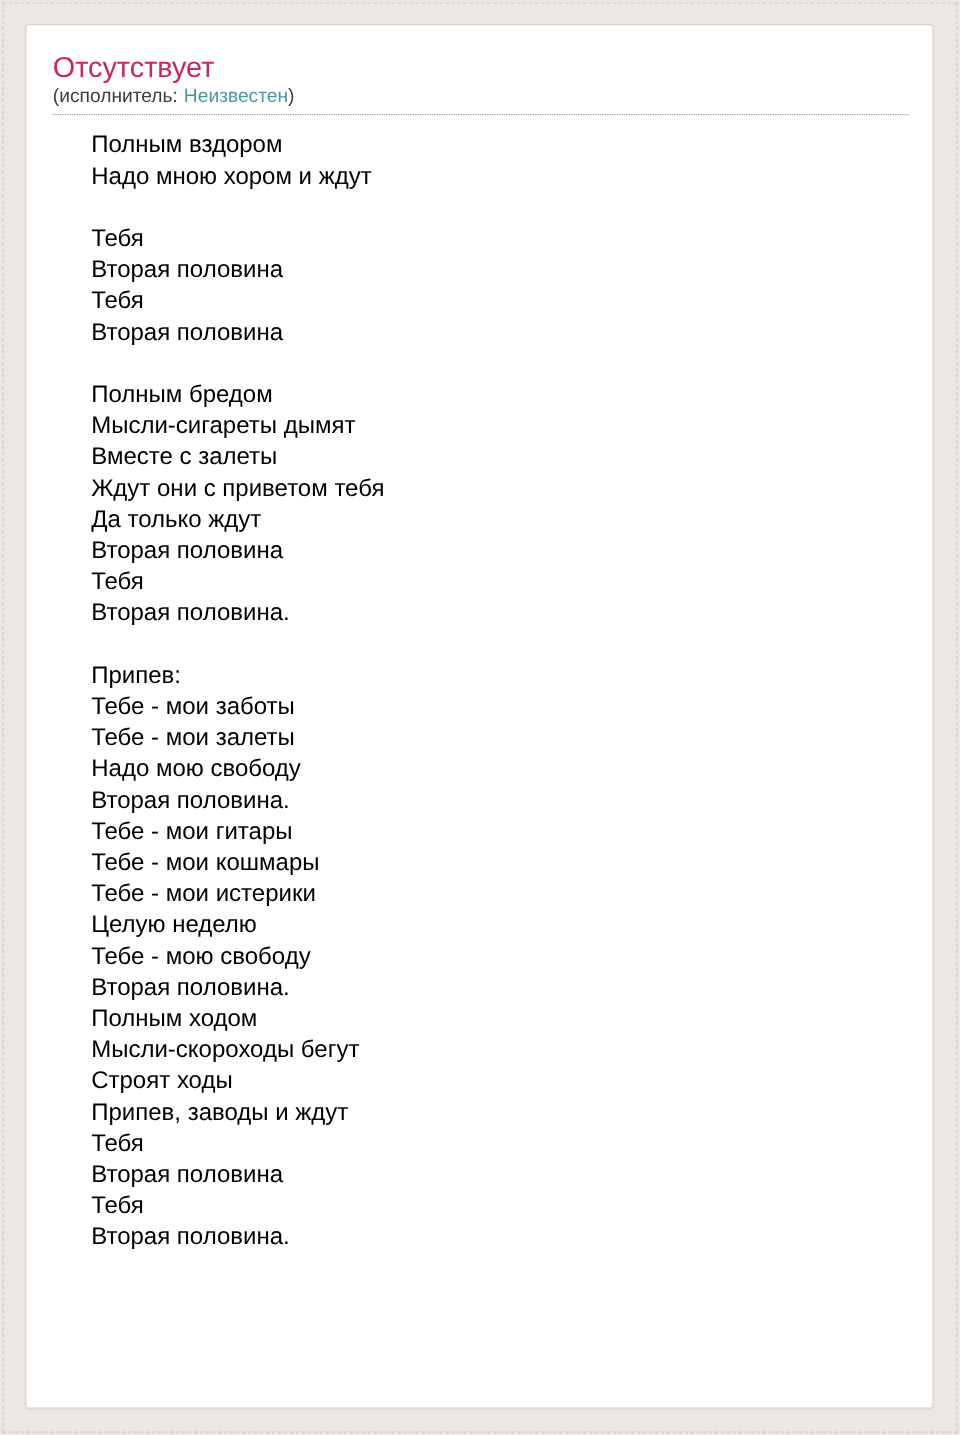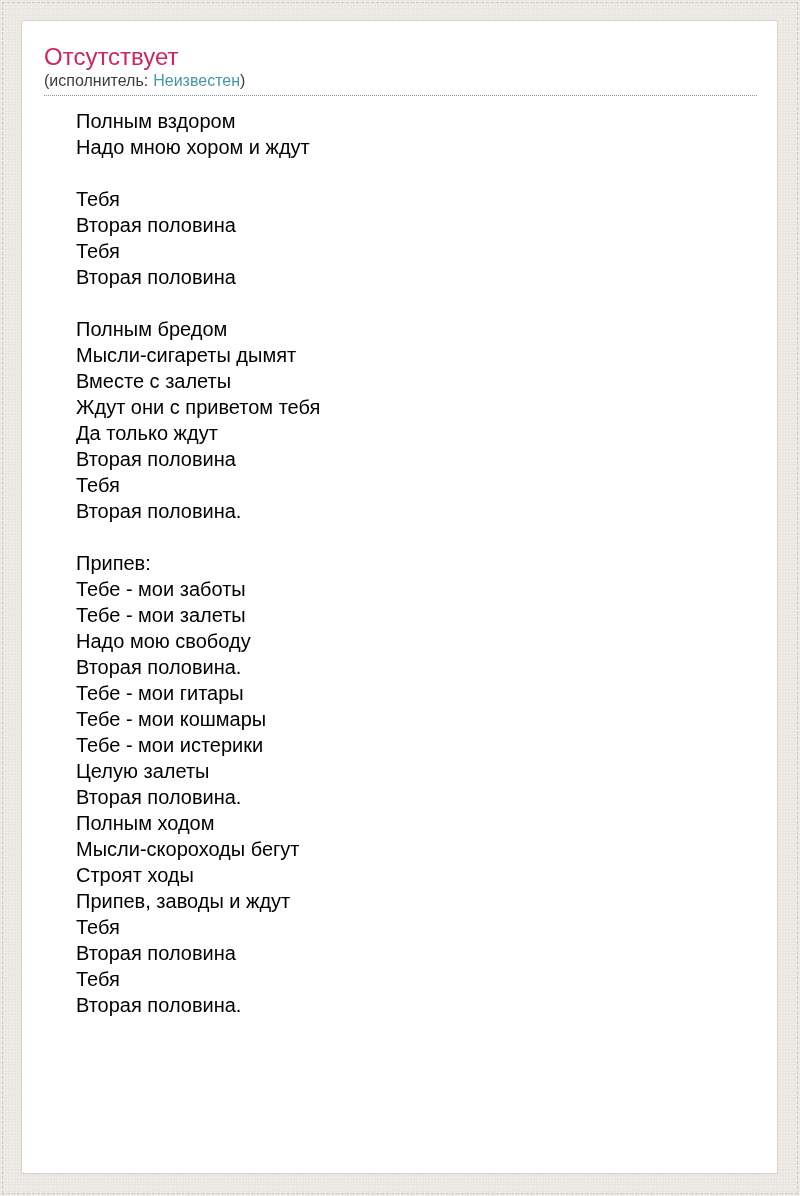--- a/index.html
+++ b/index.html
@@ -97,21 +97,22 @@
       <div class="lyrics-line">Вторая половина.</div>
       <div class="lyrics-line">&nbsp;</div>
       <div class="lyrics-line">Припев:</div>
       <div class="lyrics-line">Тебе - мои заботы</div>
       <div class="lyrics-line">Тебе - мои залеты</div>
       <div class="lyrics-line">Надо мою свободу</div>
       <div class="lyrics-line">Вторая половина.</div>
       <div class="lyrics-line">Тебе - мои гитары</div>
       <div class="lyrics-line">Тебе - мои кошмары</div>
       <div class="lyrics-line">Тебе - мои истерики</div>
-      <div class="lyrics-line">Целую залеты</div>
+      <div class="lyrics-line">Целую неделю</div>
+      <div class="lyrics-line">Тебе - мою свободу</div>
       <div class="lyrics-line">Вторая половина.</div>
       <div class="lyrics-line">Полным ходом</div>
       <div class="lyrics-line">Мысли-скороходы бегут</div>
       <div class="lyrics-line">Строят ходы</div>
       <div class="lyrics-line">Припев, заводы и ждут</div>
       <div class="lyrics-line">Тебя</div>
       <div class="lyrics-line">Вторая половина</div>
       <div class="lyrics-line">Тебя</div>
       <div class="lyrics-line">Вторая половина.</div>
     </div>

